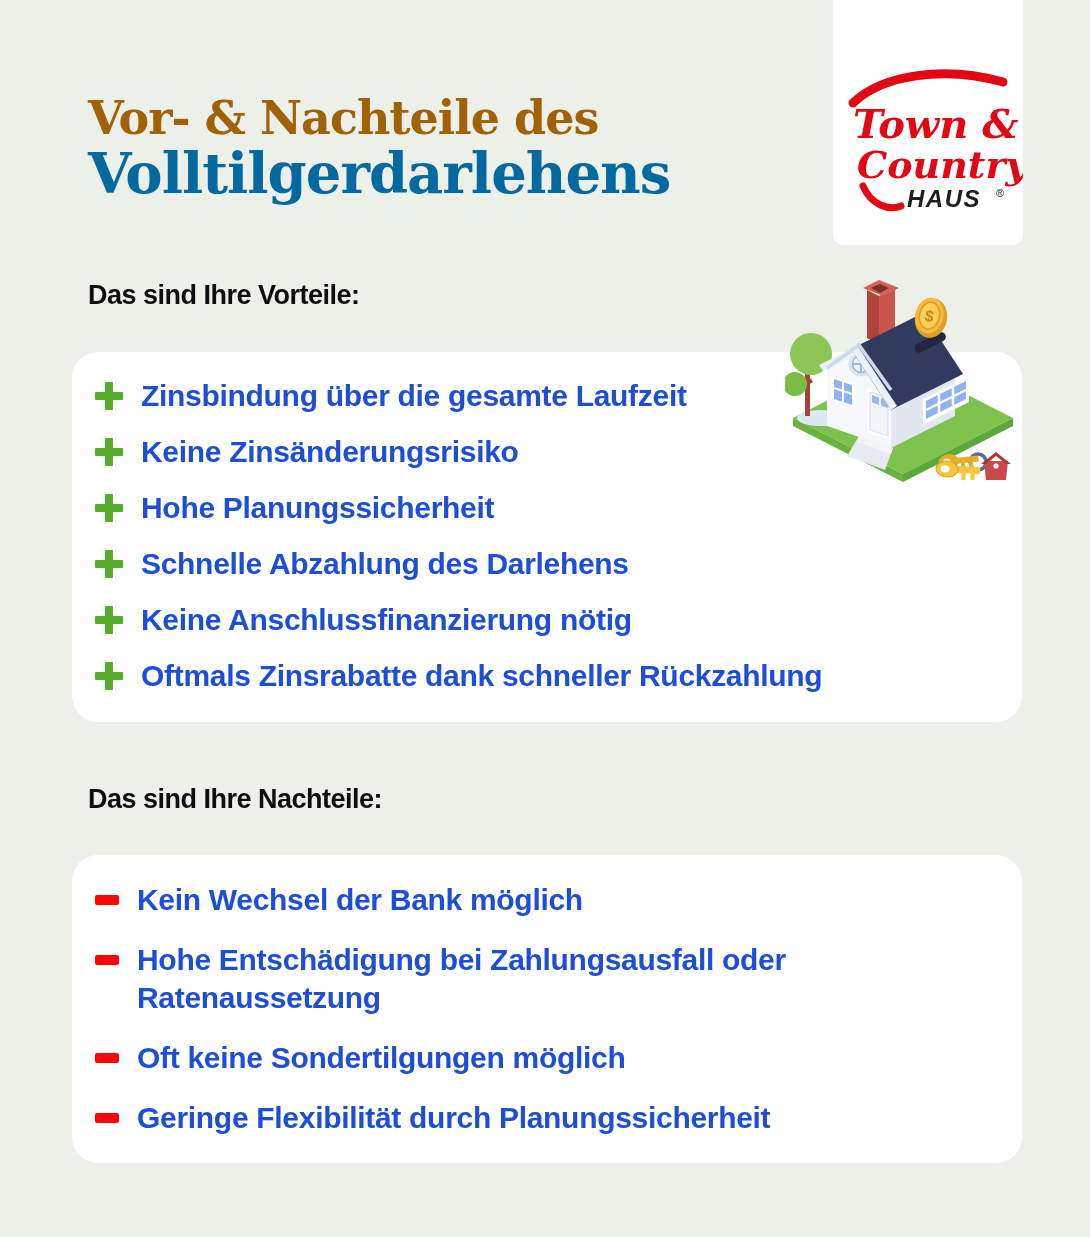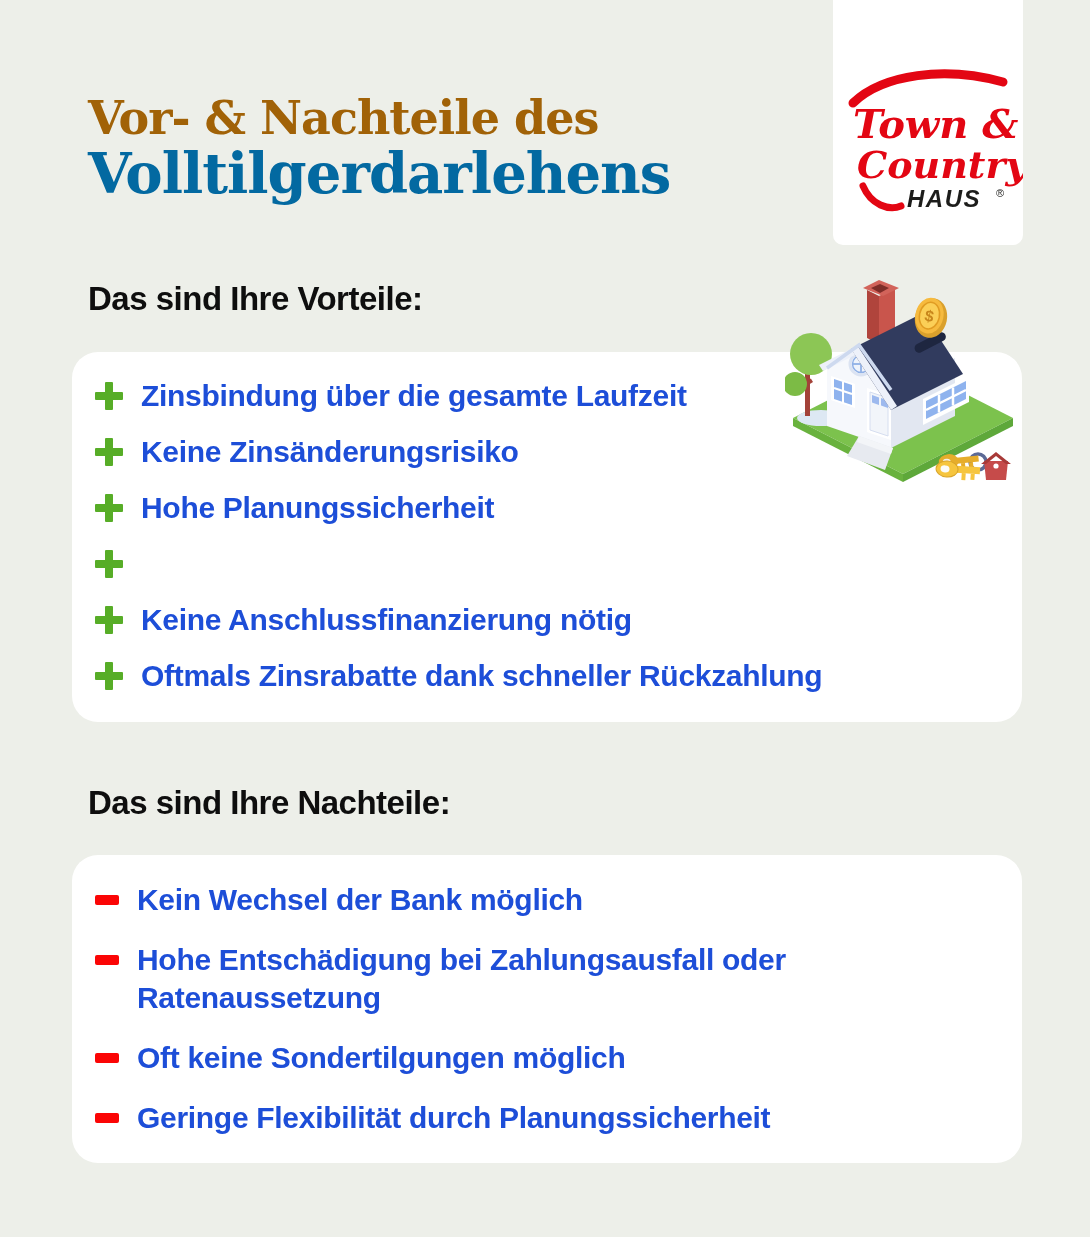--- a/index.html
+++ b/index.html
@@ -20,21 +20,21 @@
 
   
   .logo-card{
     position:absolute;left:833px;top:0;width:190px;height:245px;
     background:#ffffff;border-radius:0 0 10px 10px;
   }
 
   
   .section-heading{
     position:absolute;left:88px;margin:0;
-    font-size:33px;font-weight:bold;color:#0e0e0e;
+    font-size:27px;font-weight:bold;color:#0e0e0e;
     letter-spacing:-0.5px;line-height:1.15;
   }
   #advantages-heading{top:280px;}
   #disadvantages-heading{top:784px;}
 
   
   .card{
     position:absolute;left:72px;width:950px;
     background:#ffffff;border-radius:26px;
     box-sizing:border-box;
@@ -95,20 +95,21 @@
     <div class="row">
       <span class="plus"></span>
       <span class="item-text">Keine Zinsänderungsrisiko</span>
     </div>
     <div class="row">
       <span class="plus"></span>
       <span class="item-text">Hohe Planungssicherheit</span>
     </div>
     <div class="row">
       <span class="plus"></span>
+      <span class="item-text">Schnelle Abzahlung des Darlehens</span>
     </div>
     <div class="row">
       <span class="plus"></span>
       <span class="item-text">Keine Anschlussfinanzierung nötig</span>
     </div>
     <div class="row">
       <span class="plus"></span>
       <span class="item-text">Oftmals Zinsrabatte dank schneller Rückzahlung</span>
     </div>
   </section>

